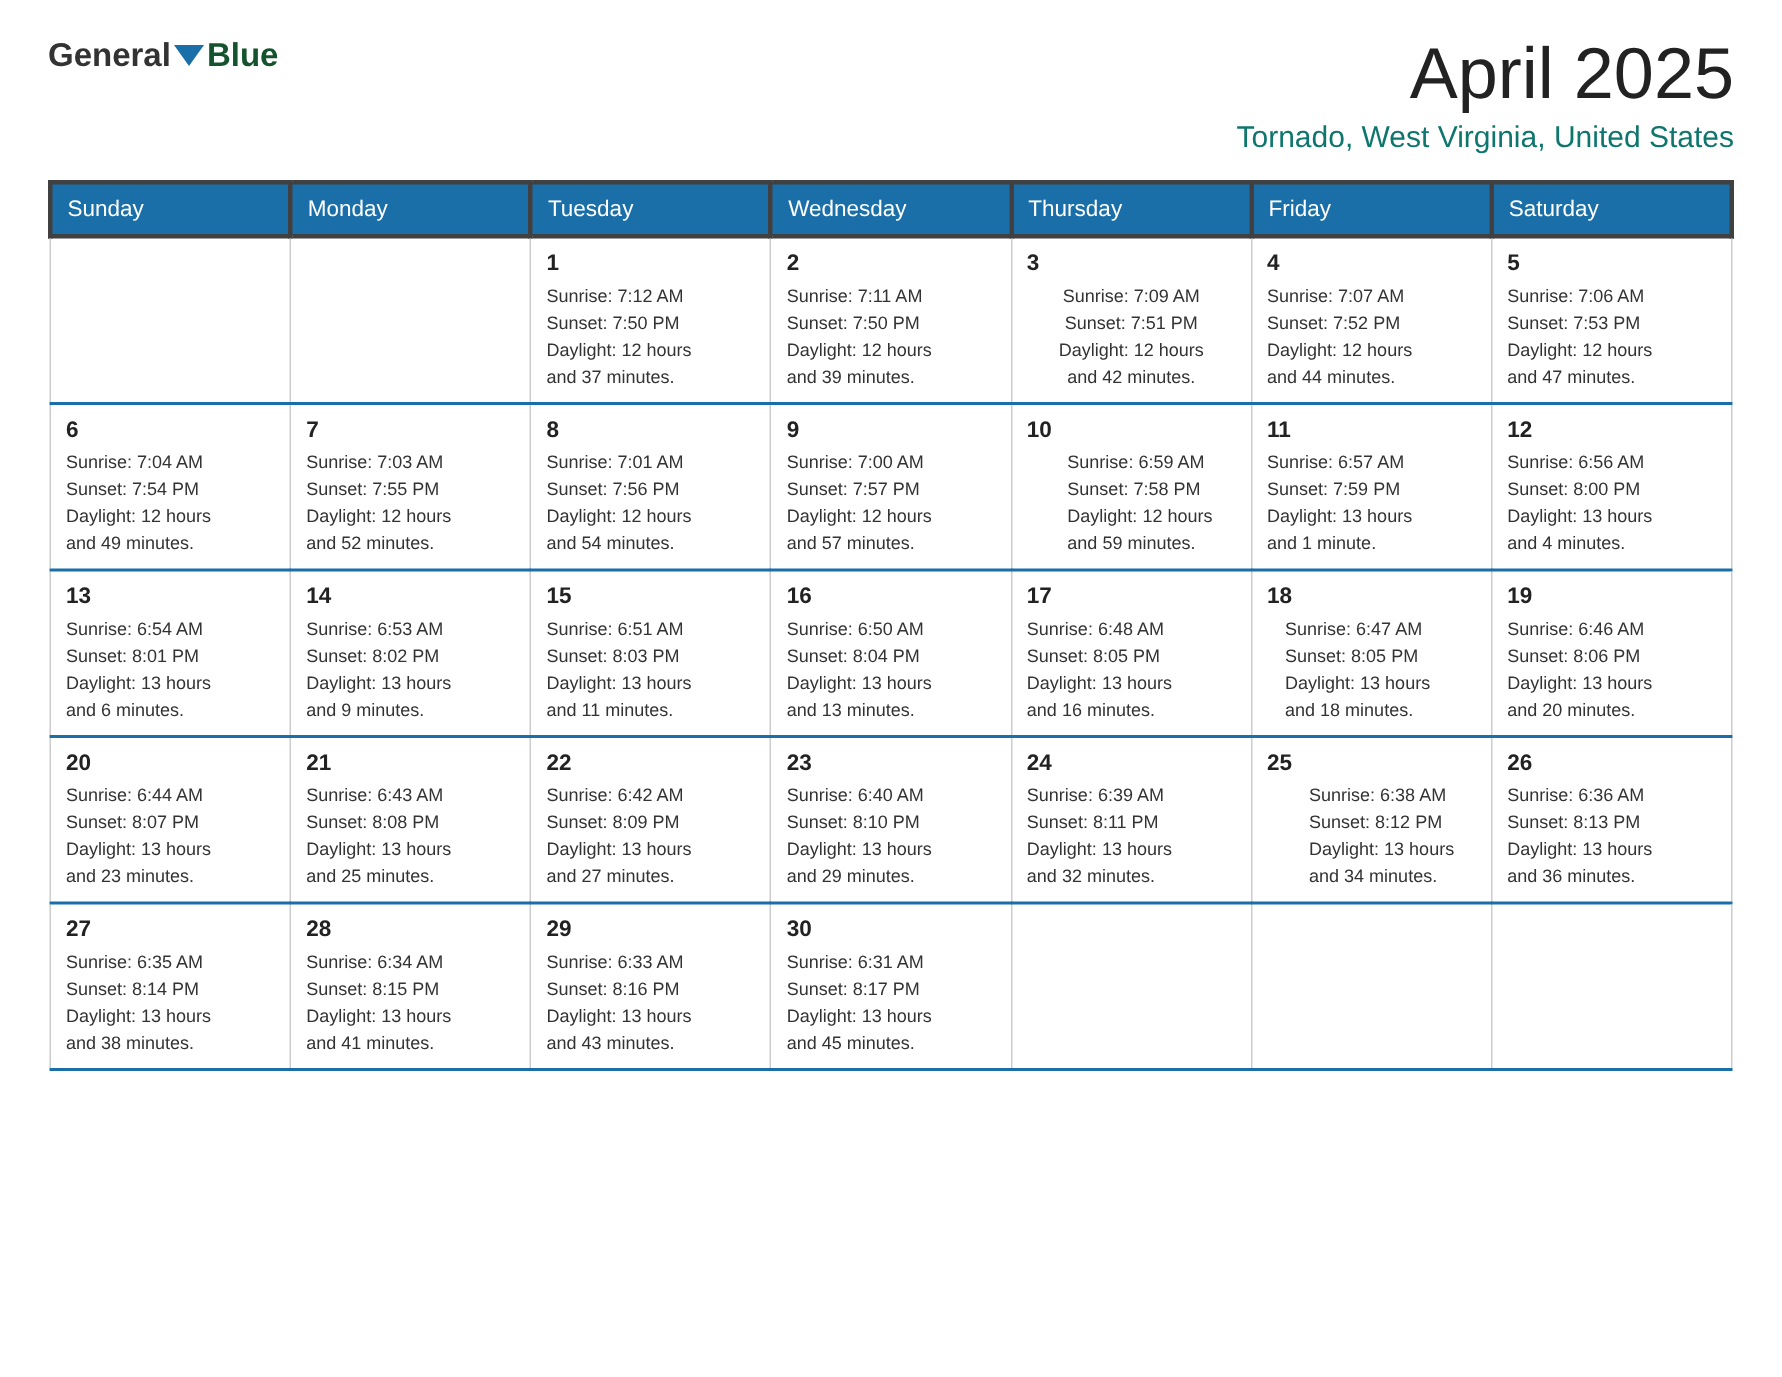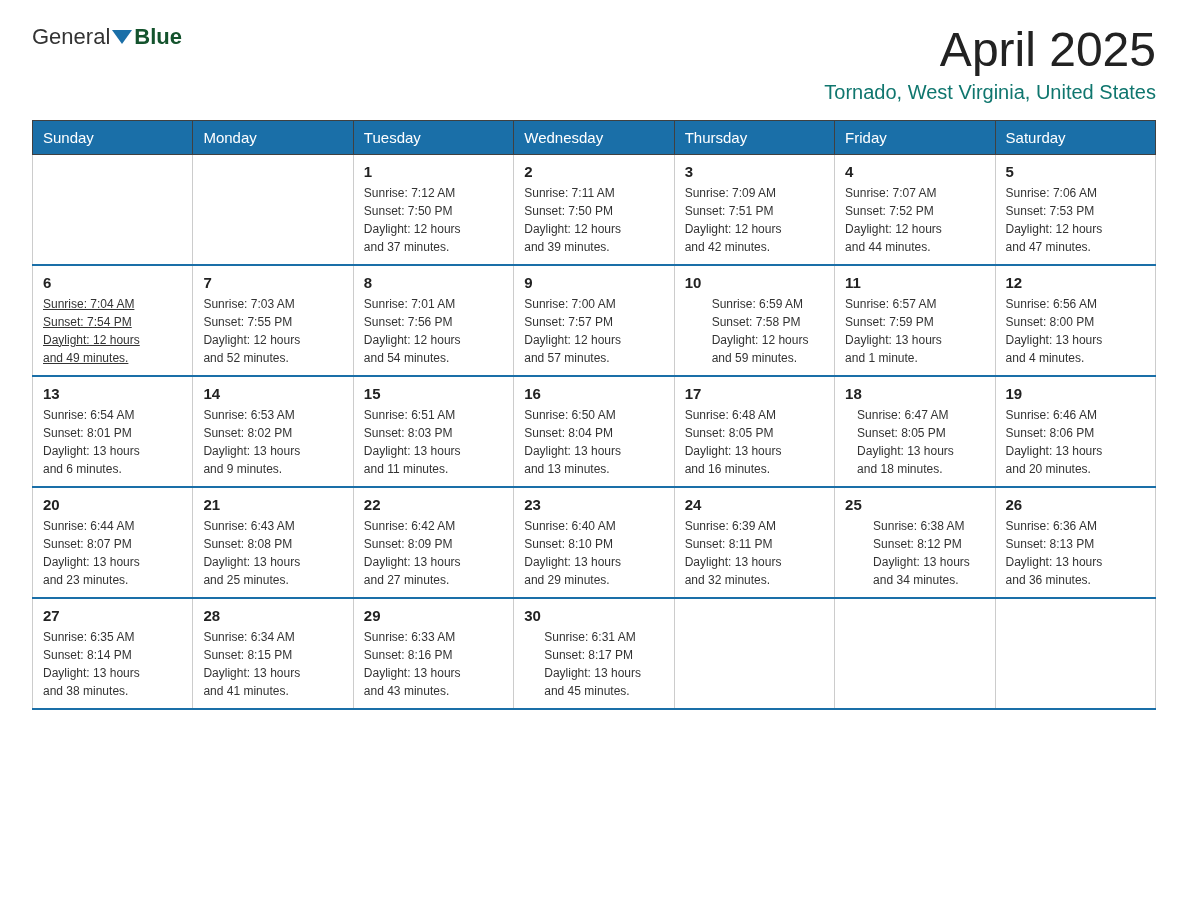--- a/index.html
+++ b/index.html
@@ -21,21 +21,21 @@
       flex-direction: column;
       align-items: flex-start;
     }
     .logo-text {
       display: flex;
       align-items: center;
       font-size: 22px;
       font-weight: normal;
       color: #222;
     }
-    .logo-general { color: #333; font-weight: normal; text-align: right; }
+    .logo-general { color: #333; font-weight: bold; text-align: right; }
     .logo-arrow {
       display: inline-block;
       width: 0;
       height: 0;
       border-left: 10px solid transparent;
       border-right: 10px solid transparent;
       border-top: 14px solid #1a6fa8;
       margin: 0 2px;
       vertical-align: middle;
     }
@@ -58,21 +58,21 @@
       width: 100%;
       border-collapse: collapse;
     }
     thead tr th {
       background-color: #1a6fa8;
       color: #fff;
       font-size: 15px;
       font-weight: normal;
       padding: 8px 10px;
       text-align: left;
-      border: 1px solid #404040;
+      border: 3px solid #404040;
     }
     tbody tr {
       border-bottom: 2px solid #1a6fa8;
     }
     tbody tr td {
       vertical-align: top;
       padding: 8px 10px;
       font-size: 12.5px;
       color: #222;
       border-right: 1px solid #ccc;
@@ -138,21 +138,21 @@
         </td>
         <td>
           <span class="day-num">2</span>
           <div class="day-info" style="white-space: pre-line;">Sunrise: 7:11 AM
 Sunset: 7:50 PM
 Daylight: 12 hours
 and 39 minutes.</div>
         </td>
         <td>
           <span class="day-num">3</span>
-          <div class="day-info" style="white-space: pre-line;">Sunrise: 7:09 AM
+          <div class="day-info" style="white-space: pre-line; text-align: center;">Sunrise: 7:09 AM
 Sunset: 7:51 PM
 Daylight: 12 hours
 and 42 minutes.</div>
         </td>
         <td>
           <span class="day-num">4</span>
           <div class="day-info" style="white-space: pre-line;">Sunrise: 7:07 AM
 Sunset: 7:52 PM
 Daylight: 12 hours
 and 44 minutes.</div>
@@ -161,21 +161,21 @@
           <span class="day-num">5</span>
           <div class="day-info" style="white-space: pre-line;">Sunrise: 7:06 AM
 Sunset: 7:53 PM
 Daylight: 12 hours
 and 47 minutes.</div>
         </td>
       </tr>
       <tr>
         <td>
           <span class="day-num">6</span>
-          <div class="day-info" style="white-space: pre-line; text-decoration: underline;">Sunrise: 7:04 AM
+          <div class="day-info" style="white-space: pre-line;">Sunrise: 7:04 AM
 Sunset: 7:54 PM
 Daylight: 12 hours
 and 49 minutes.</div>
         </td>
         <td>
           <span class="day-num">7</span>
           <div class="day-info" style="white-space: pre-line;">Sunrise: 7:03 AM
 Sunset: 7:55 PM
 Daylight: 12 hours
 and 52 minutes.</div>
@@ -335,21 +335,21 @@
         </td>
         <td>
           <span class="day-num">29</span>
           <div class="day-info" style="white-space: pre-line;">Sunrise: 6:33 AM
 Sunset: 8:16 PM
 Daylight: 13 hours
 and 43 minutes.</div>
         </td>
         <td>
           <span class="day-num">30</span>
-          <div class="day-info" style="white-space: pre-line; margin-left: 20px;">Sunrise: 6:31 AM
+          <div class="day-info" style="white-space: pre-line;">Sunrise: 6:31 AM
 Sunset: 8:17 PM
 Daylight: 13 hours
 and 45 minutes.</div>
         </td>
         <td class="empty"></td>
         <td class="empty"></td>
         <td class="empty"></td>
       </tr>
     </tbody>
 </table>

